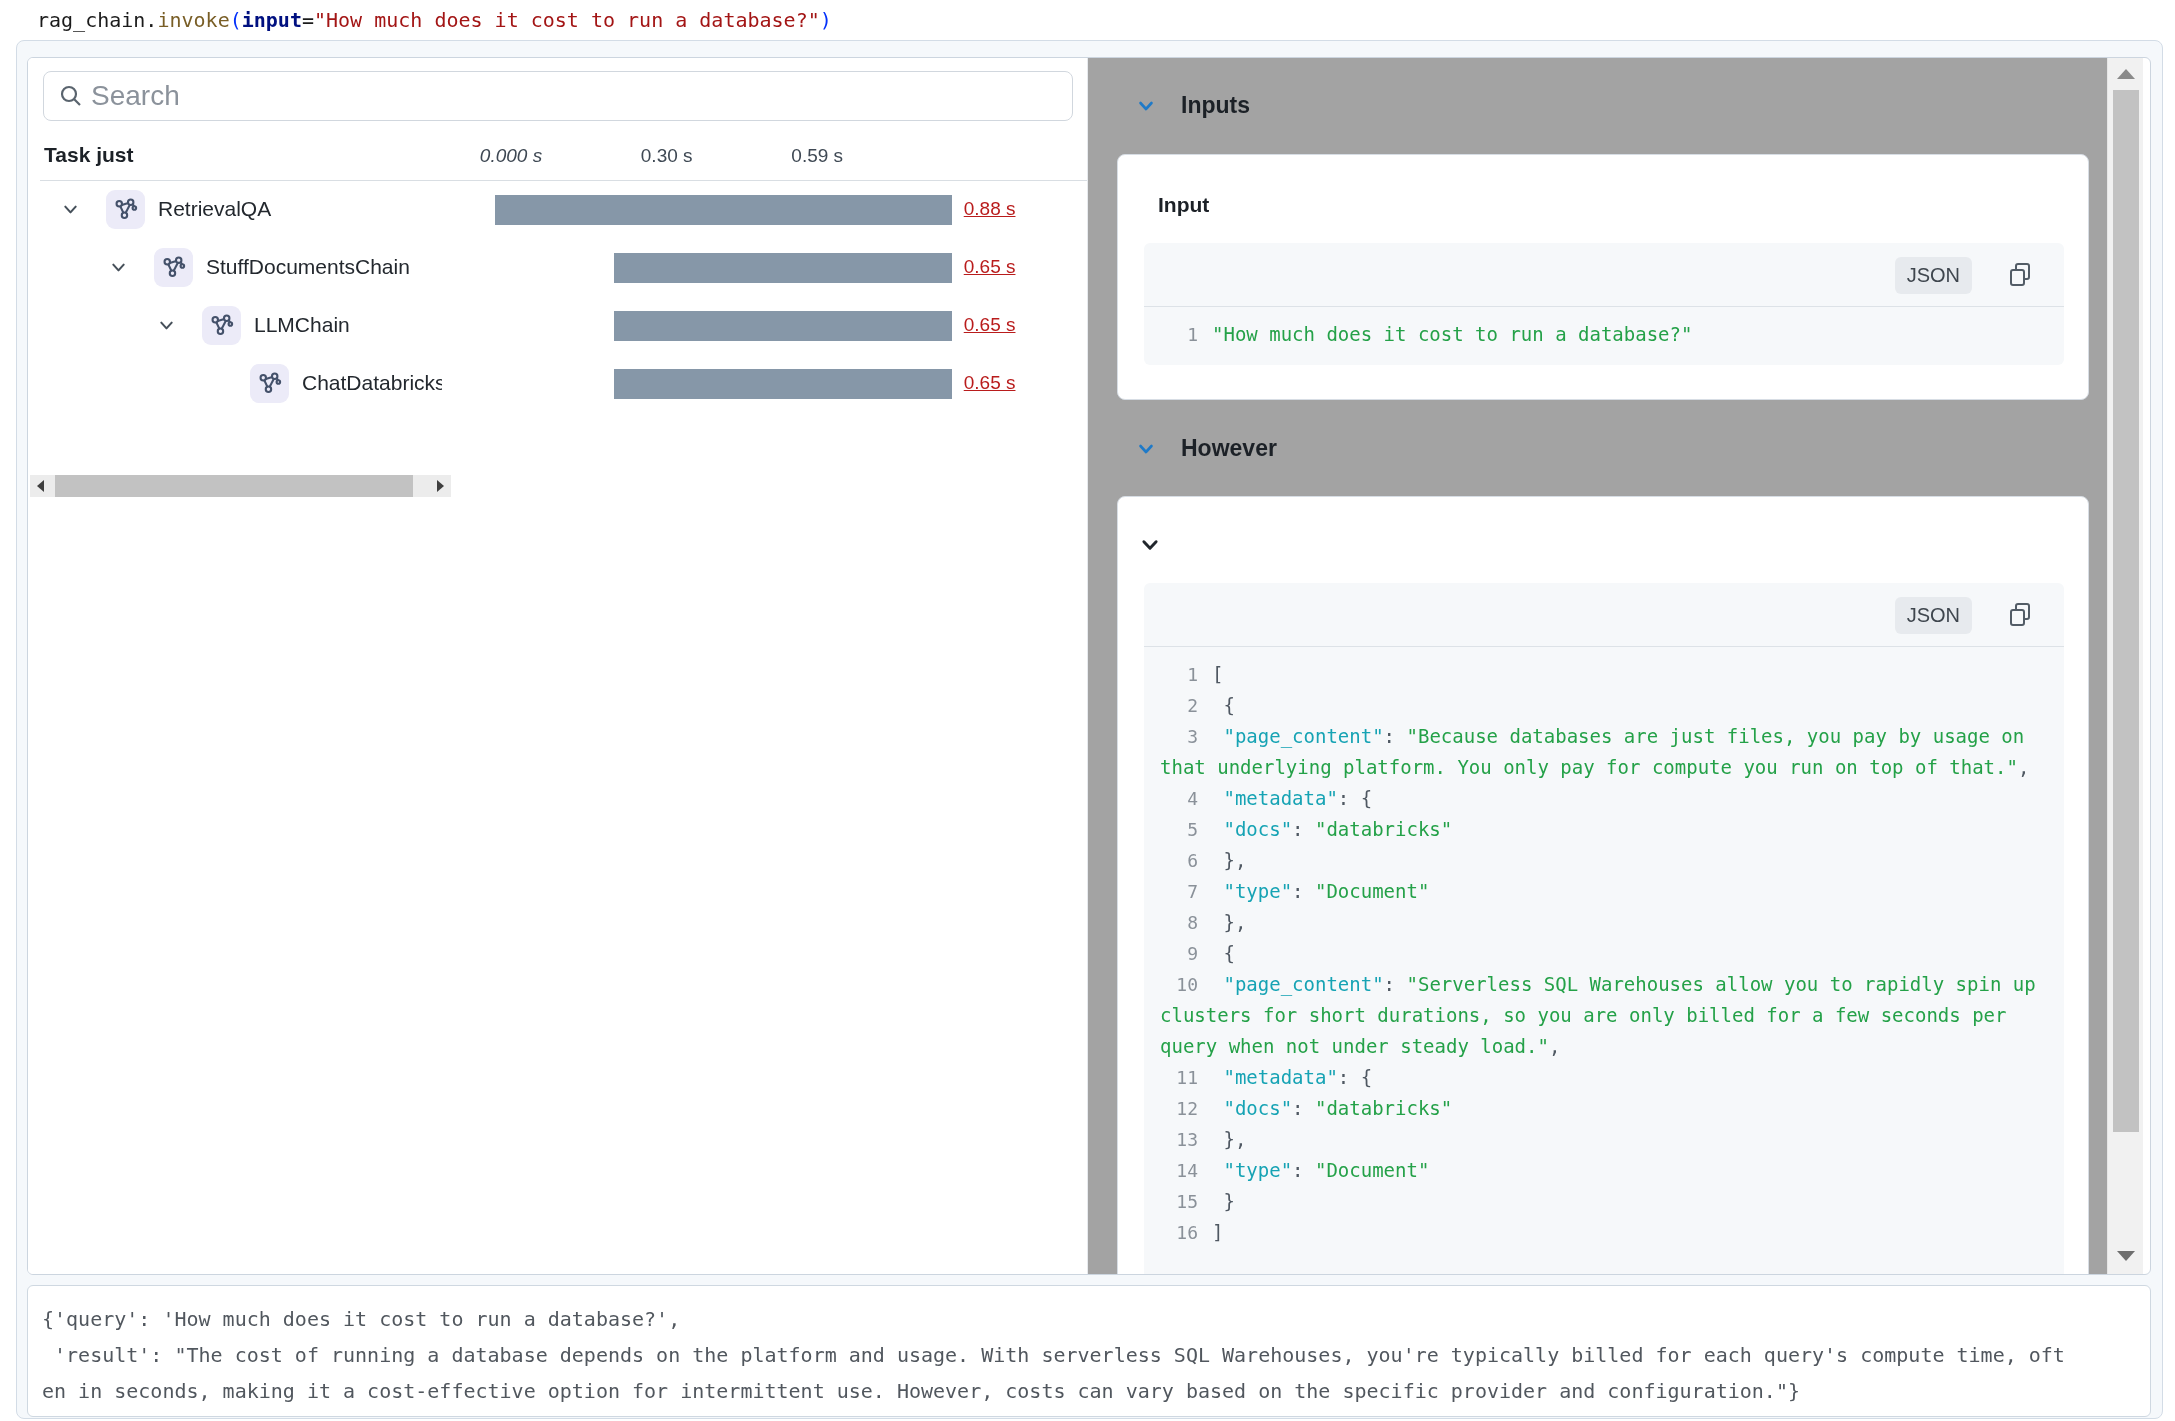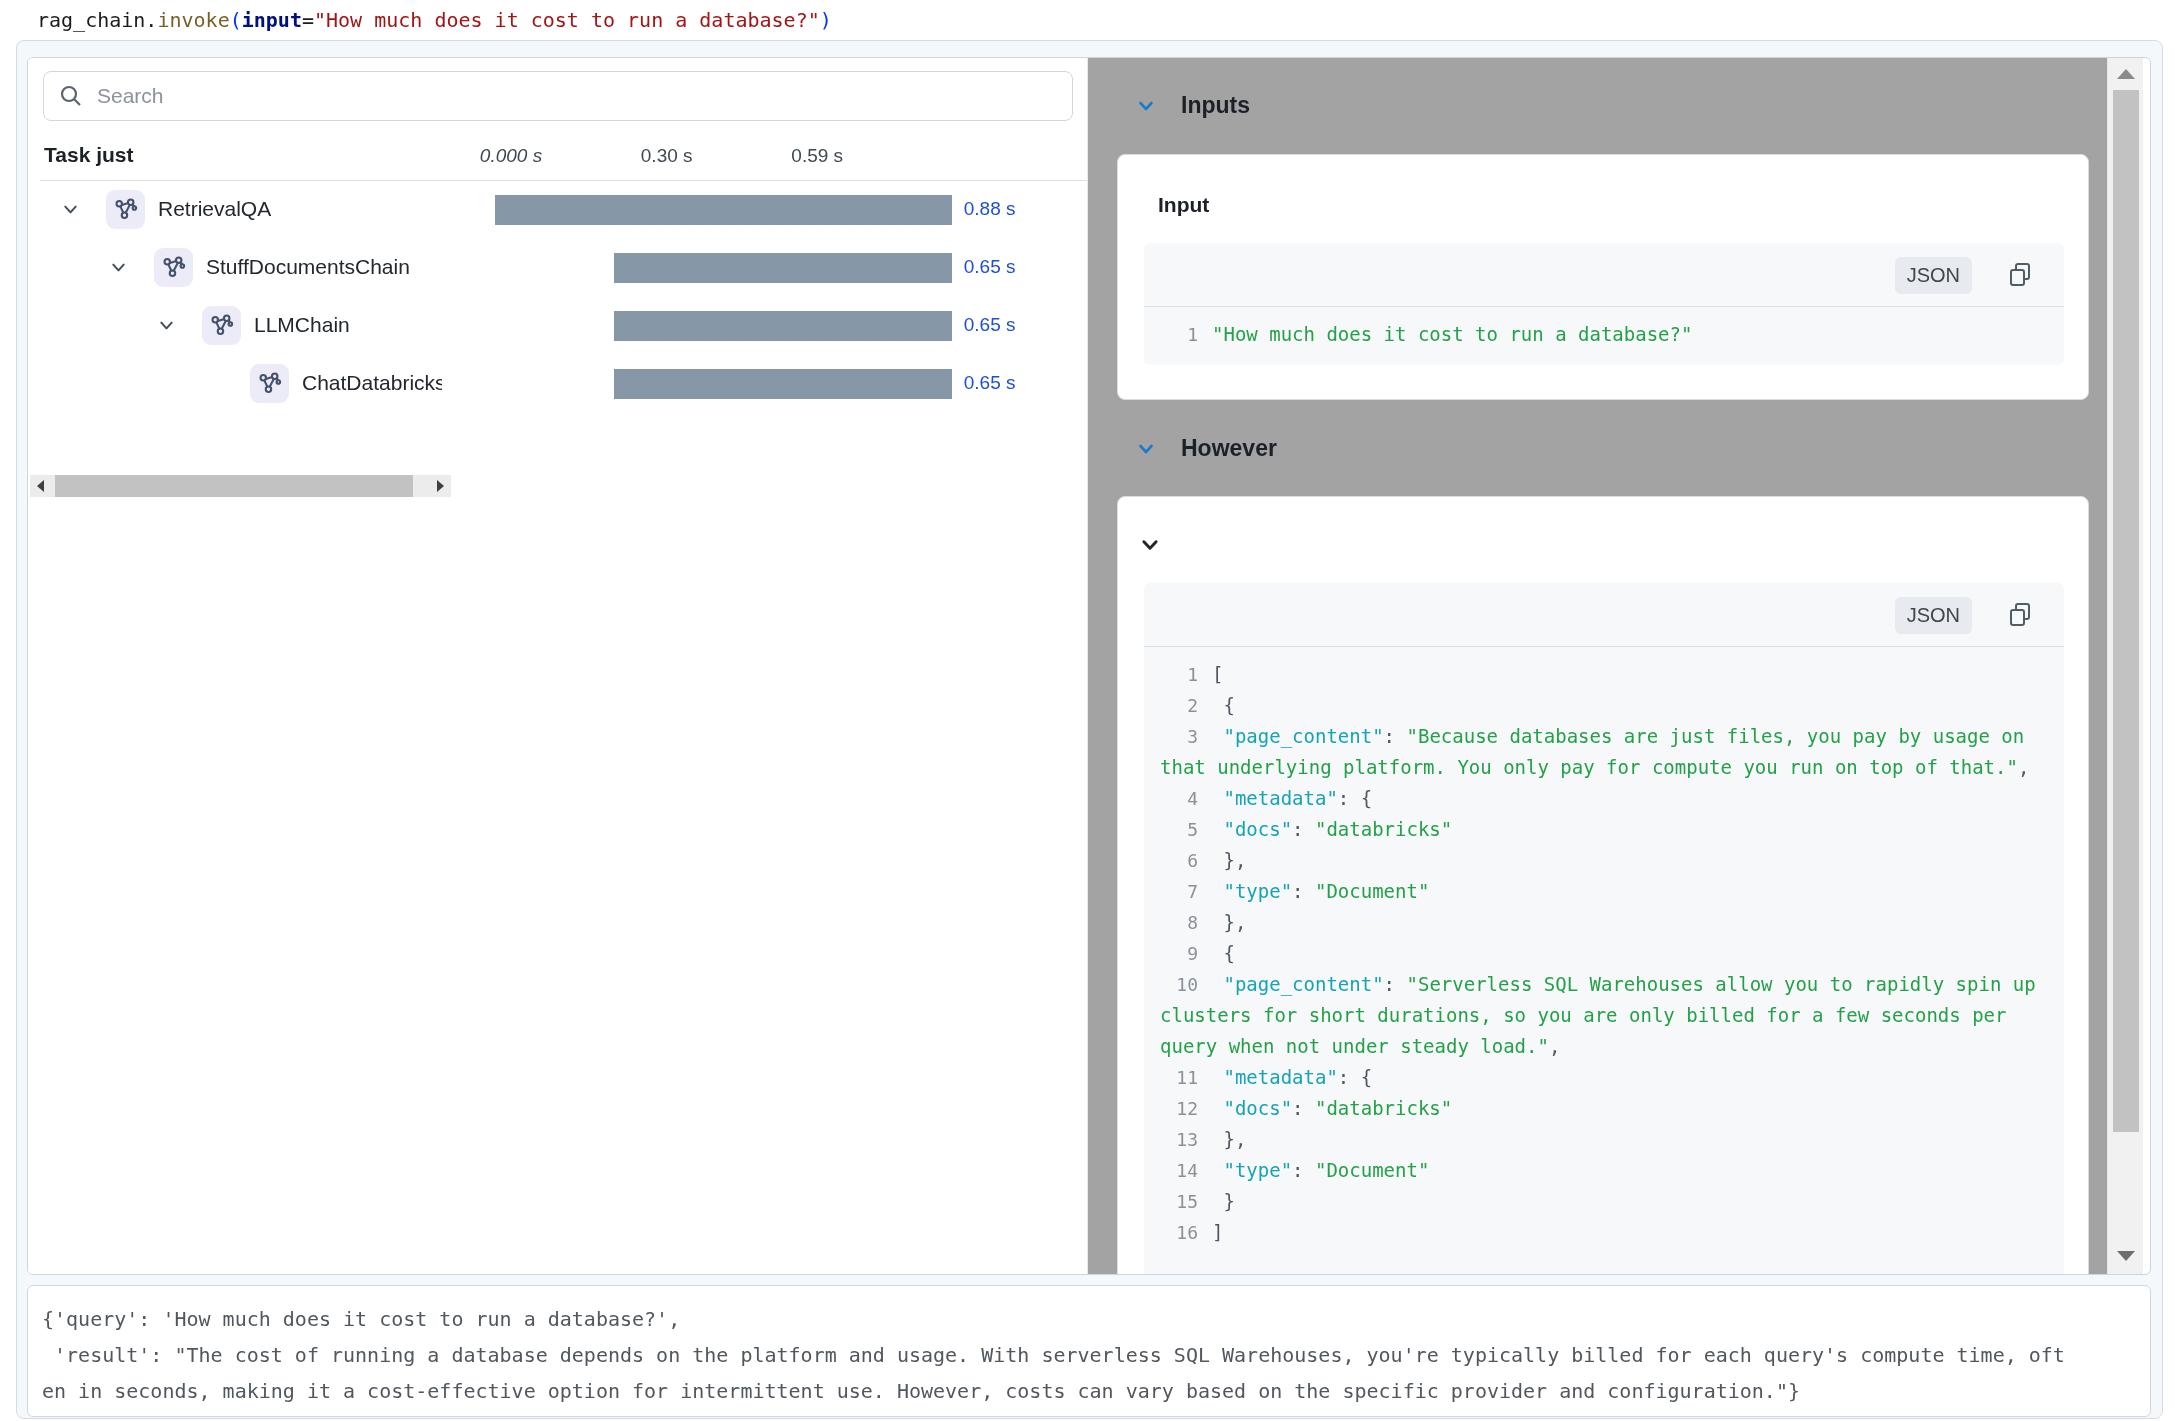--- a/index.html
+++ b/index.html
@@ -25,22 +25,22 @@
             background:#ffffff; border:1px solid #ccd5df; border-radius:6px; overflow:hidden; }
 
   
   .left-panel { position:absolute; left:0; top:0; width:1059px; height:100%; background:#fff; }
   .panel-divider { position:absolute; left:1059px; top:0; width:1px; height:100%; background:#e7eaee; }
 
   .search-box { position:absolute; left:15px; top:13px; width:1030px; height:50px;
                 border:1px solid #d1d7de; border-radius:8px; background:#fff;
                 display:flex; align-items:center; padding-left:15px; }
   .search-box svg { flex:0 0 auto; }
-  .search-box input { border:none; outline:none; font-size:21px; color:#15803d;
-                      margin-left:14px; width:900px; background:transparent;
+  .search-box input { border:none; outline:none; font-size:28px; color:#15803d;
+                      margin-left:8px; width:900px; background:transparent;
                       font-family:"Liberation Sans", sans-serif; }
   .search-box input::placeholder { color:#8b929b; }
 
   .tree-header { position:absolute; left:0; top:82px; width:100%; height:40px; }
   .task-name { position:absolute; left:16px; top:3px; font-size:21px; font-weight:bold; color:#1c2127; }
   .tick-label { position:absolute; top:5px; transform:translateX(-50%); font-size:19px; color:#3f4954; }
   .header-rule { position:absolute; left:12px; top:122px; width:1047px; height:1px; background:#d9dee3; }
 
   .rows { position:absolute; left:0; top:124px; width:1059px; }
   .tree-row { position:relative; width:1059px; height:58px; }
@@ -48,21 +48,21 @@
   .tree-row.selected { background:#ebf1f9; }
   .tree-row .tl-shade { position:absolute; left:423px; top:0; right:0; bottom:0; background:#dce7f4; }
   .tree-row .gridline { position:absolute; top:0; width:3px; height:100%; background:#ffffff; }
   .chev-slot { position:absolute; top:19px; width:18px; height:18px; }
   .node-icon { position:absolute; top:8px; width:39px; height:39px; border-radius:9px;
                background:#ecebf8; display:flex; align-items:center; justify-content:center; }
   .node-icon.doc { background:#e6e8f3; }
   .row-label { position:absolute; top:15px; font-size:21px; color:#23282e; white-space:nowrap; }
   .row-label.truncate { overflow:hidden; width:140px; }
   .bar { position:absolute; top:13px; height:30px; background:#8697a8; }
-  .dur-label { position:absolute; top:16px; font-size:19px; color:#1d4ed8; white-space:nowrap; }
+  .dur-label { position:absolute; top:16px; font-size:19px; color:#b91c1c; white-space:nowrap;text-decoration:underline; }
 
   
   .h-scrollbar { position:absolute; left:2px; top:417px; width:421px; height:22px;
                  display:flex; background:#ececec; }
   .h-btn { width:21px; height:22px; background:#ececec; display:flex; align-items:center; justify-content:center; }
   .h-track { position:relative; flex:1; background:#ececec; }
   .h-thumb { position:absolute; left:4px; top:0; width:358px; height:22px; background:#c2c2c2; }
   .tri-left  { width:0; height:0; border-top:6px solid transparent; border-bottom:6px solid transparent; border-right:7px solid #3f3f3f; }
   .tri-right { width:0; height:0; border-top:6px solid transparent; border-bottom:6px solid transparent; border-left:7px solid #3f3f3f; }
 

